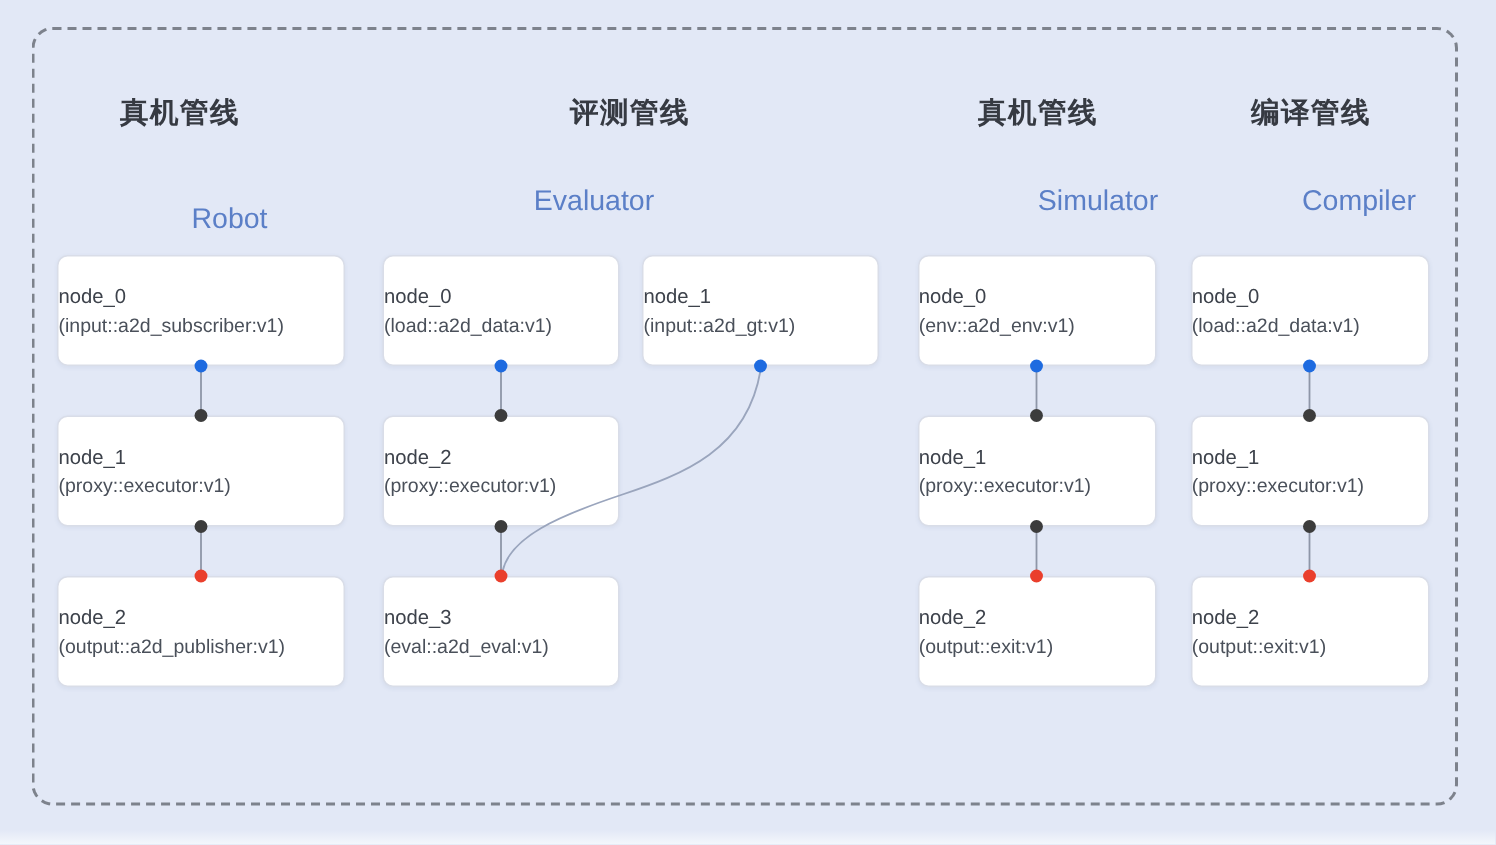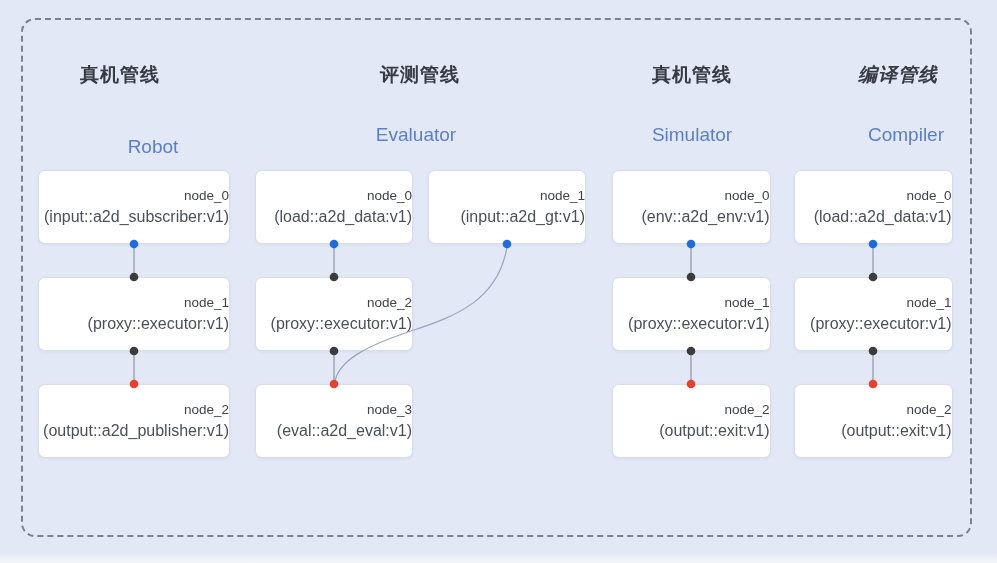--- a/index.html
+++ b/index.html
@@ -44,31 +44,31 @@
   .node-box {
     position: absolute;
     box-sizing: border-box;
     height: 74px;
     background: var(--box-bg, #ffffff);
     border: 1px solid var(--box-border, #d9dde8);
     border-radius: 7px;
     box-shadow: 0 1px 3px rgba(60, 80, 130, 0.07);
     display: flex;
     flex-direction: column;
-    align-items: flex-end;
+    align-items: flex-start;
     justify-content: center;
     gap: 3px;
   }
   .node-label {
     font-size: 13.5px;
     color: var(--node-text, #3d424b);
     line-height: 1.2;
   }
   .node-detail {
-    font-size: 16px;
+    font-size: 13px;
     color: var(--node-detail, #4a505a);
     line-height: 1.2;
     white-space: nowrap;
   }
   #edge-layer {
     position: absolute;
     left: 0; top: 0;
     pointer-events: none;
   }
   .bottom-fade {
@@ -80,24 +80,24 @@
 </style>
 </head>
 <body>
 
 <div id="stage" style="--background: #e2e8f6; --border-dash: #7d828c; --box-bg: #ffffff; --box-border: #d9dde8; --title-zh: #363a42; --title-en: #5b7fc7; --node-text: #3d424b; --node-detail: #4a505a; --dot-blue: #1e6be0; --dot-dark: #3c3c3c; --dot-red: #ea3f2c; --edge-line: #8e96a8; --edge-curve: #9aa5bd;">
   <div class="dashed-frame"></div>
   <div id="headers">
       <div class="title-zh" style="left: 120px; text-align: center;">真机管线</div>
       <div class="title-en" style="left: 153px; margin-top: 12px;">Robot</div>
       <div class="title-zh" style="left: 420px;">评测管线</div>
-      <div class="title-en" style="left: 416px;">Evaluator</div>
+      <div class="title-en" style="left: 396px;">Evaluator</div>
       <div class="title-zh" style="left: 692px;">真机管线</div>
-      <div class="title-en" style="left: 692px;">Simulator</div>
-      <div class="title-zh" style="left: 898px; font-style: italic;">编译管线</div>
+      <div class="title-en" style="left: 732px;">Simulator</div>
+      <div class="title-zh" style="left: 874px;">编译管线</div>
       <div class="title-en" style="left: 874px; margin-left: 32px;">Compiler</div>
     </div>
   <div id="nodes">
       <div class="node-box" style="left: 38px; top: 170px; width: 192px;">
         <div class="node-label">node_0</div>
         <div class="node-detail">(input::a2d_subscriber:v1)</div>
       </div>
       <div class="node-box" style="left: 38px; top: 277px; width: 192px;">
         <div class="node-label">node_1</div>
         <div class="node-detail">(proxy::executor:v1)</div>

